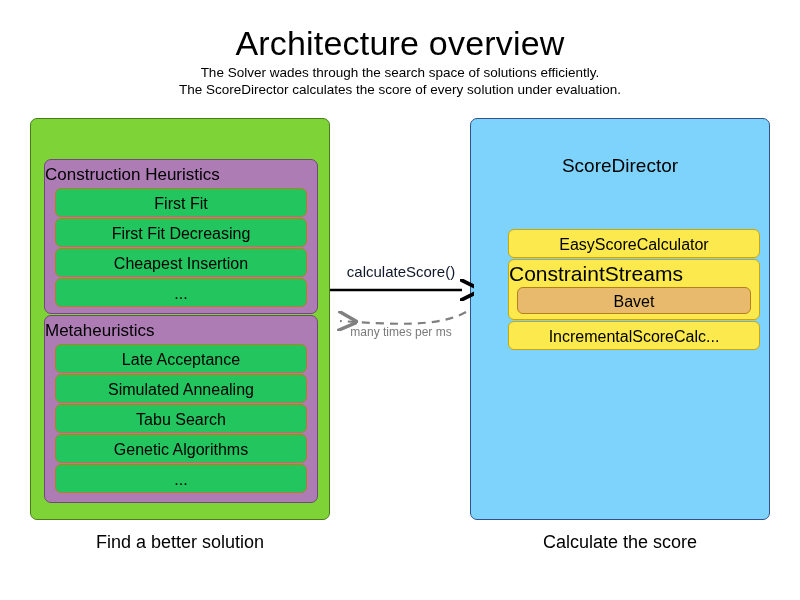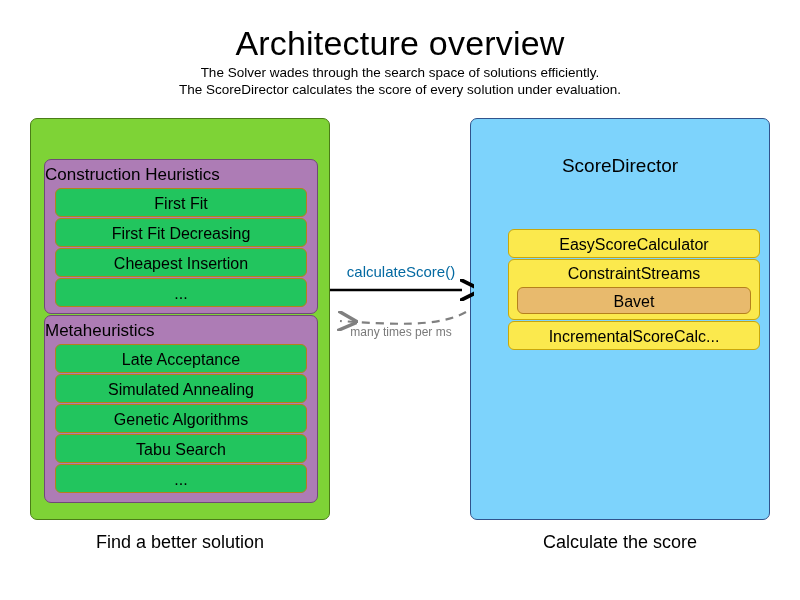--- a/index.html
+++ b/index.html
@@ -135,22 +135,21 @@
     background: #fbe94d;
     border: 1.5px solid #c9a70a;
     border-radius: 6px;
     box-sizing: border-box;
     margin-bottom: 1px;
     padding: 0 0 5px 0;
   }
   .calc-group-title {
     height: 27px;
     line-height: 27px;
-    text-align: center;
-    font-size: 16px;
+    font-size: 21px;
   }
   .calc-sub {
     margin: 0 8px;
     height: 27px;
     line-height: 27px;
     text-align: center;
     font-size: 16px;
     background: #e8ba6d;
     border: 1.5px solid #b5801c;
     border-radius: 6px;
@@ -167,21 +166,21 @@
   }
   .arrow-label {
     position: absolute;
     width: 100%;
     text-align: center;
   }
   #label-calculate-score {
     top: 0;
     font-size: 15px;
     line-height: 19px;
-    color: #0369a1;
+    color: #0f172a;
   }
   #label-many-times {
     top: 62px;
     font-size: 12px;
     line-height: 16px;
     color: #7a7a7a;
   }
 
   
   .caption {
@@ -221,22 +220,22 @@
       <div class="item-box item-orange">Cheapest Insertion</div>
       <div class="item-box item-orange">...</div>
     </div>
   </div>
 
   <div class="group-box" id="group-metaheuristics">
     <div class="group-title">Metaheuristics</div>
     <div class="group-items">
       <div class="item-box item-orange">Late Acceptance</div>
       <div class="item-box item-orange">Simulated Annealing</div>
+      <div class="item-box item-orange">Tabu Search</div>
       <div class="item-box item-orange">Genetic Algorithms</div>
-      <div class="item-box item-orange">Tabu Search</div>
       <div class="item-box item-orange">...</div>
     </div>
   </div>
 </div>
 
 <div class="panel" id="scoredirector-panel">
   <div class="panel-title">ScoreDirector</div>
 
   <div id="calculators">
     <div class="item-box item-yellow">EasyScoreCalculator</div>

